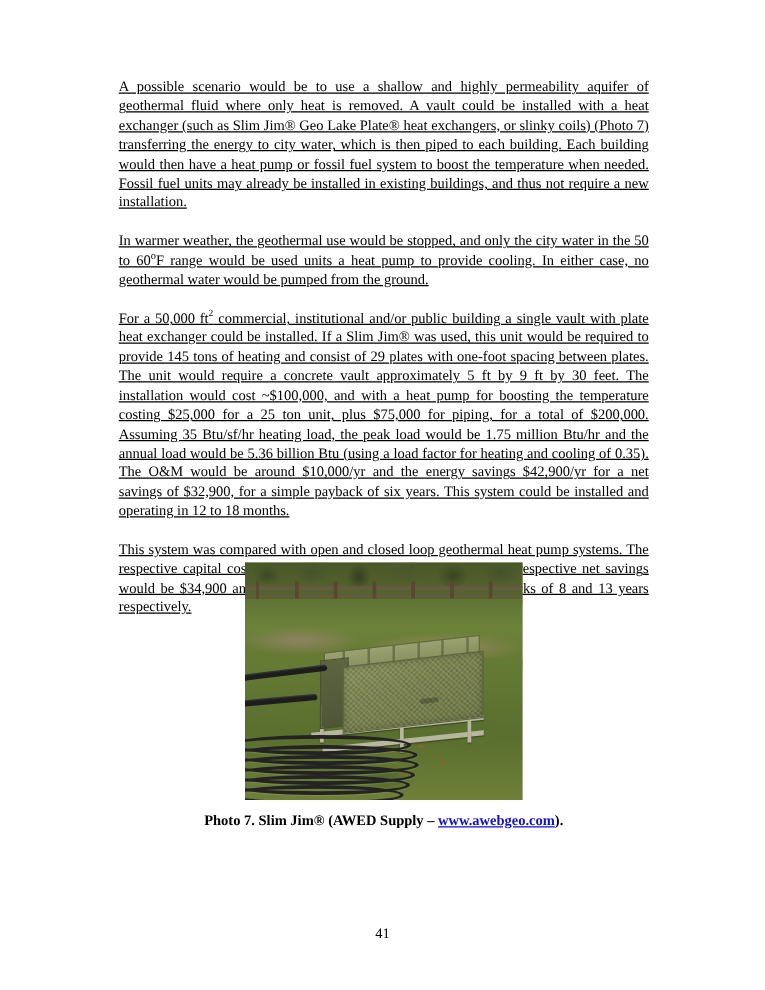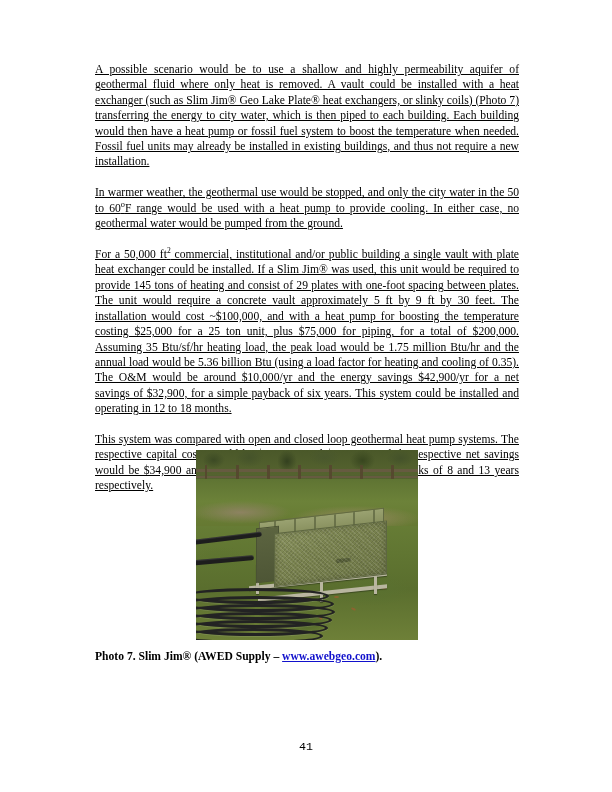--- a/index.html
+++ b/index.html
@@ -210,48 +210,48 @@
     height: 10px;
     border: 3px solid #232323;
     border-radius: 50%;
     box-shadow: 0 1px 0 rgba(255,255,255,.10);
   }
   .caption {
     margin-top: 9px;
     font-size: 11.6px;
     font-weight: bold;
     line-height: 15px;
-    text-align: left;
+    text-align: center;
     font-family: "Liberation Serif", "DejaVu Serif", serif;
   }
   .caption a.link {
     color: #1111cc;
     text-decoration: underline;
     font-weight: bold;
   }
   .page-number {
     position: absolute;
     left: 0;
     top: 740px;
     width: 612px;
     text-align: center;
     font-size: 11.6px;
-    font-family: Liberation Mono, monospace;
+    font-family: Liberation Serif, serif;
   }
 </style>
 </head>
 <body>
 
 <div class="page">
 
   <div class="content">
 
     <p class="body-para">A possible scenario would be to use a shallow and highly permeability aquifer of geothermal fluid where only heat is removed.  A vault could be installed with a heat exchanger (such as Slim Jim® Geo Lake Plate® heat exchangers, or slinky coils) (Photo 7) transferring the energy to city water, which is then piped to each building.  Each building would then have a heat pump or fossil fuel system to boost the temperature when needed. Fossil fuel units may already be installed in existing buildings, and thus not require a new installation.</p>
 
-    <p class="body-para"><span>In warmer weather, the geothermal use would be stopped, and only the city water in the 50 to 60</span><span class="deg">o</span><span>F range would be used with a heat pump to provide cooling.  In either case, no geothermal water would be pumped from the ground.</span></p>
+    <p class="body-para"><span>In warmer weather, the geothermal use would be stopped, and only the city water in the 50 to 60</span><span class="deg">o</span><span>F range would be used units a heat pump to provide cooling.  In either case, no geothermal water would be pumped from the ground.</span></p>
 
     <p class="body-para"><span>For a 50,000 ft</span><sup>2</sup><span> commercial, institutional and/or public building a single vault with plate heat exchanger could be installed.  If a Slim Jim® was used, this unit would be required to provide 145 tons of heating and consist of 29 plates with one-foot spacing between plates.  The unit would require a concrete vault approximately 5 ft by 9 ft by 30 feet.  The installation would cost ~$100,000, and with a heat pump for boosting the temperature costing $25,000 for a 25 ton unit, plus $75,000 for piping, for a total of $200,000.  Assuming 35 Btu/sf/hr heating load, the peak load would be 1.75 million Btu/hr and the annual load would be 5.36 billion Btu (using a load factor for heating and cooling of 0.35).  The O&amp;M would be around $10,000/yr and the energy savings $42,900/yr for a net savings of $32,900, for a simple payback of six years.  This system could be installed and operating in 12 to 18 months.</span></p>
 
     <p class="body-para">This system was compared with open and closed loop geothermal heat pump systems.  The respective capital costs would be $275,000 and $493,000 and the respective net savings would be $34,900 and $37,900.  This would provide simple paybacks of 8 and 13 years respectively.</p>
 
     <div class="figure-wrap">
 
       <div class="photo">
         <div class="ph-sky"></div>
         <div class="ph-trees"></div>

